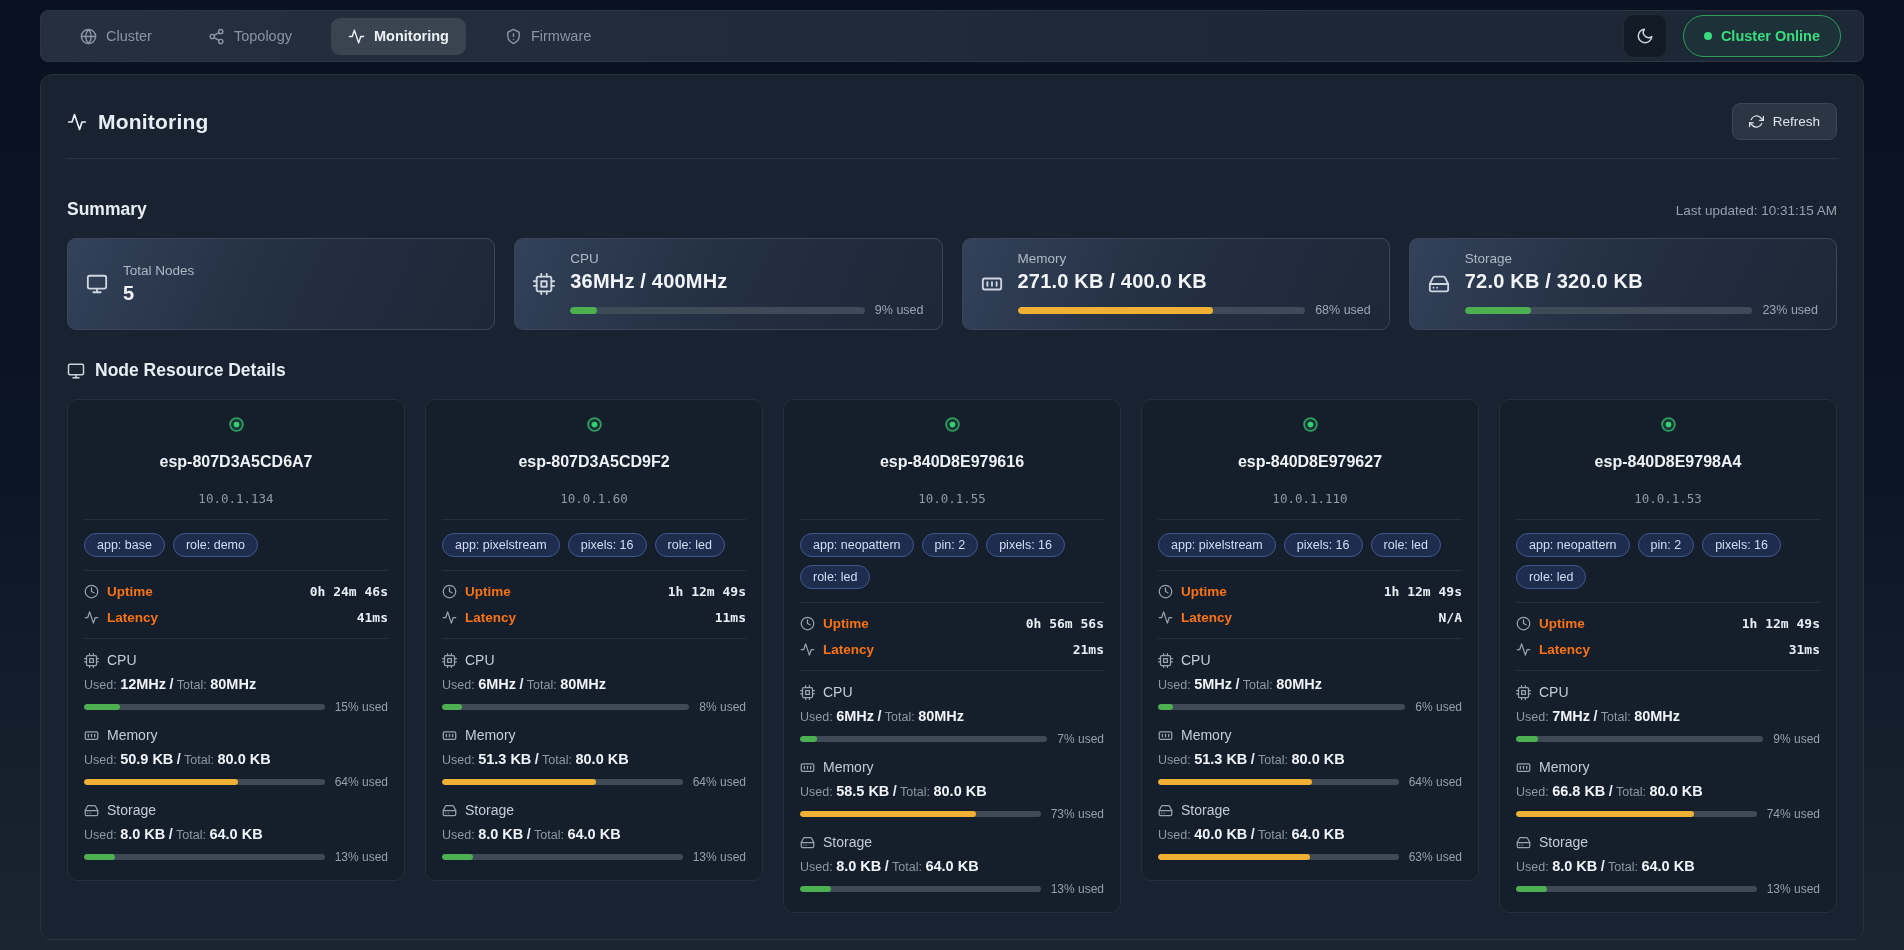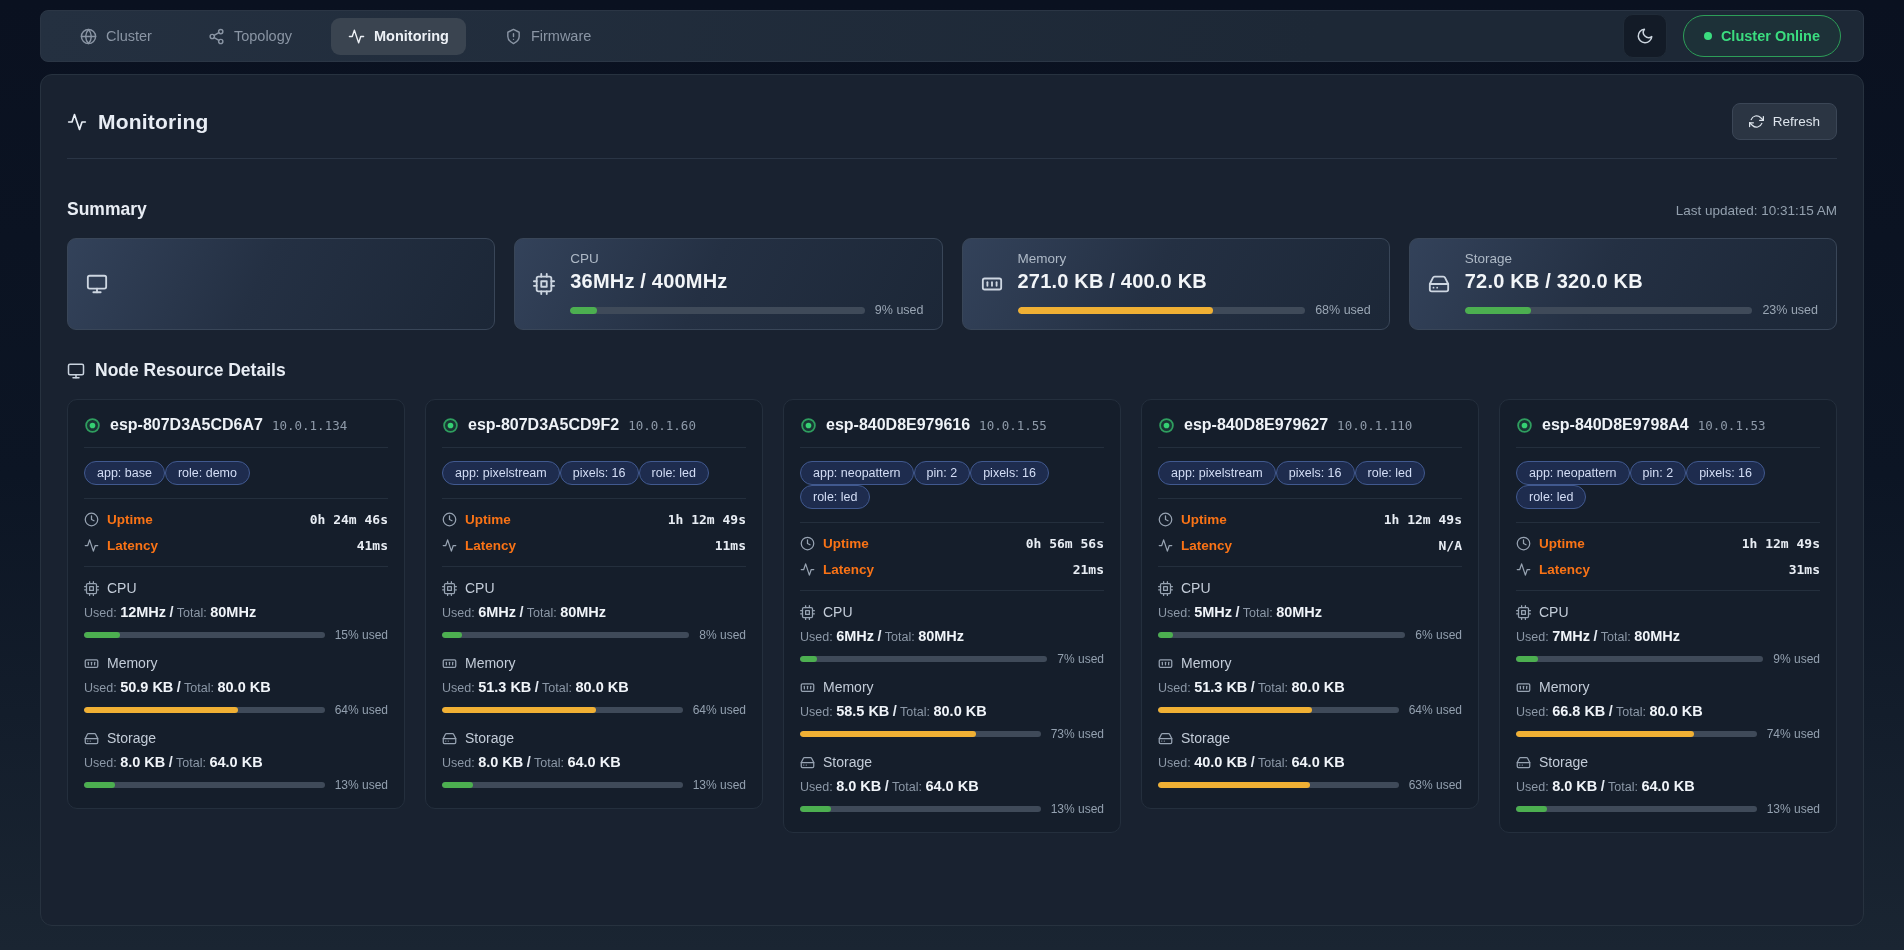--- a/index.html
+++ b/index.html
@@ -72,25 +72,25 @@
   .track { flex:1; height:7px; background:#3f4a59; border-radius:4px; overflow:hidden; }
   .fill { height:100%; border-radius:4px; background:#4caf50; }
   .pct { font-size:12.5px; color:#9aa6b4; white-space:nowrap; }
 
   .nodes-head { display:flex; align-items:center; gap:10px; margin-bottom:18px; }
   .nodes-head h2 { font-size:17.5px; font-weight:700; }
   .nodes-head .ic { width:18px; height:18px; color:#c9d3de; }
 
   .nodes-grid { display:grid; grid-template-columns:repeat(5,1fr); gap:20px; align-items:start; }
   .n-card { background:#151e2b; border:1px solid #242f3d; border-radius:10px; padding:16px; }
-  .n-header { display:flex; align-items:center; gap:9px; min-width:0; }
+  .n-header { display:flex; align-items:center; gap:20px; min-width:0;flex-direction:column; }
   .n-name { font-size:16px; font-weight:700; color:#eef2f7; white-space:nowrap; }
   .n-ip { font-size:12.5px; color:#8e9aa9; white-space:nowrap; }
   .n-div { height:1px; background:#242f3d; margin:13px 0; }
-  .tags { display:flex; flex-wrap:wrap; }
+  .tags { display:flex; flex-wrap:wrap; gap:8px; }
   .tag {
     background:#1e2c4e; border:1px solid #41598f; color:#d3ddf5;
     padding:4px 12px; border-radius:999px; font-size:12.5px; white-space:nowrap;
   }
   .stat-row { display:flex; justify-content:space-between; align-items:center; margin:11px 0; }
   .stat-label { display:flex; align-items:center; gap:8px; color:#f97316; font-weight:700; font-size:13.5px; }
   .stat-label .ic { width:15px; height:15px; color:#97a3b2; }
   .stat-value { font-family:"DejaVu Sans Mono", monospace; font-weight:700; font-size:13px; color:#e8edf4; }
   .metric { margin-top:13px; }
   .metric-title { display:flex; align-items:center; gap:8px; color:#c3ccd8; font-size:14px; }
@@ -195,20 +195,25 @@
 
   <div class="summary-grid" id="summary-grid">
   <div class="s-card">
     <span class="ic">
           <svg viewBox="0 0 24 24" fill="none" stroke="currentColor" stroke-width="2" stroke-linecap="round" stroke-linejoin="round">
             <rect x="2" y="3" width="20" height="14" rx="2"></rect>
             <line x1="8" y1="21" x2="16" y2="21"></line>
             <line x1="12" y1="17" x2="12" y2="21"></line>
           </svg>
         </span>
+    <div class="s-card-body">
+      <div class="s-label">Total Nodes</div>
+      <div class="s-value">5</div>
+
+    </div>
   </div>
 
   <div class="s-card">
     <span class="ic">
           <svg viewBox="0 0 24 24" fill="none" stroke="currentColor" stroke-width="2" stroke-linecap="round" stroke-linejoin="round">
             <rect x="4" y="4" width="16" height="16" rx="2"></rect>
             <rect x="9" y="9" width="6" height="6"></rect>
             <line x1="9" y1="1" x2="9" y2="4"></line>
             <line x1="15" y1="1" x2="15" y2="4"></line>
             <line x1="9" y1="20" x2="9" y2="23"></line>

